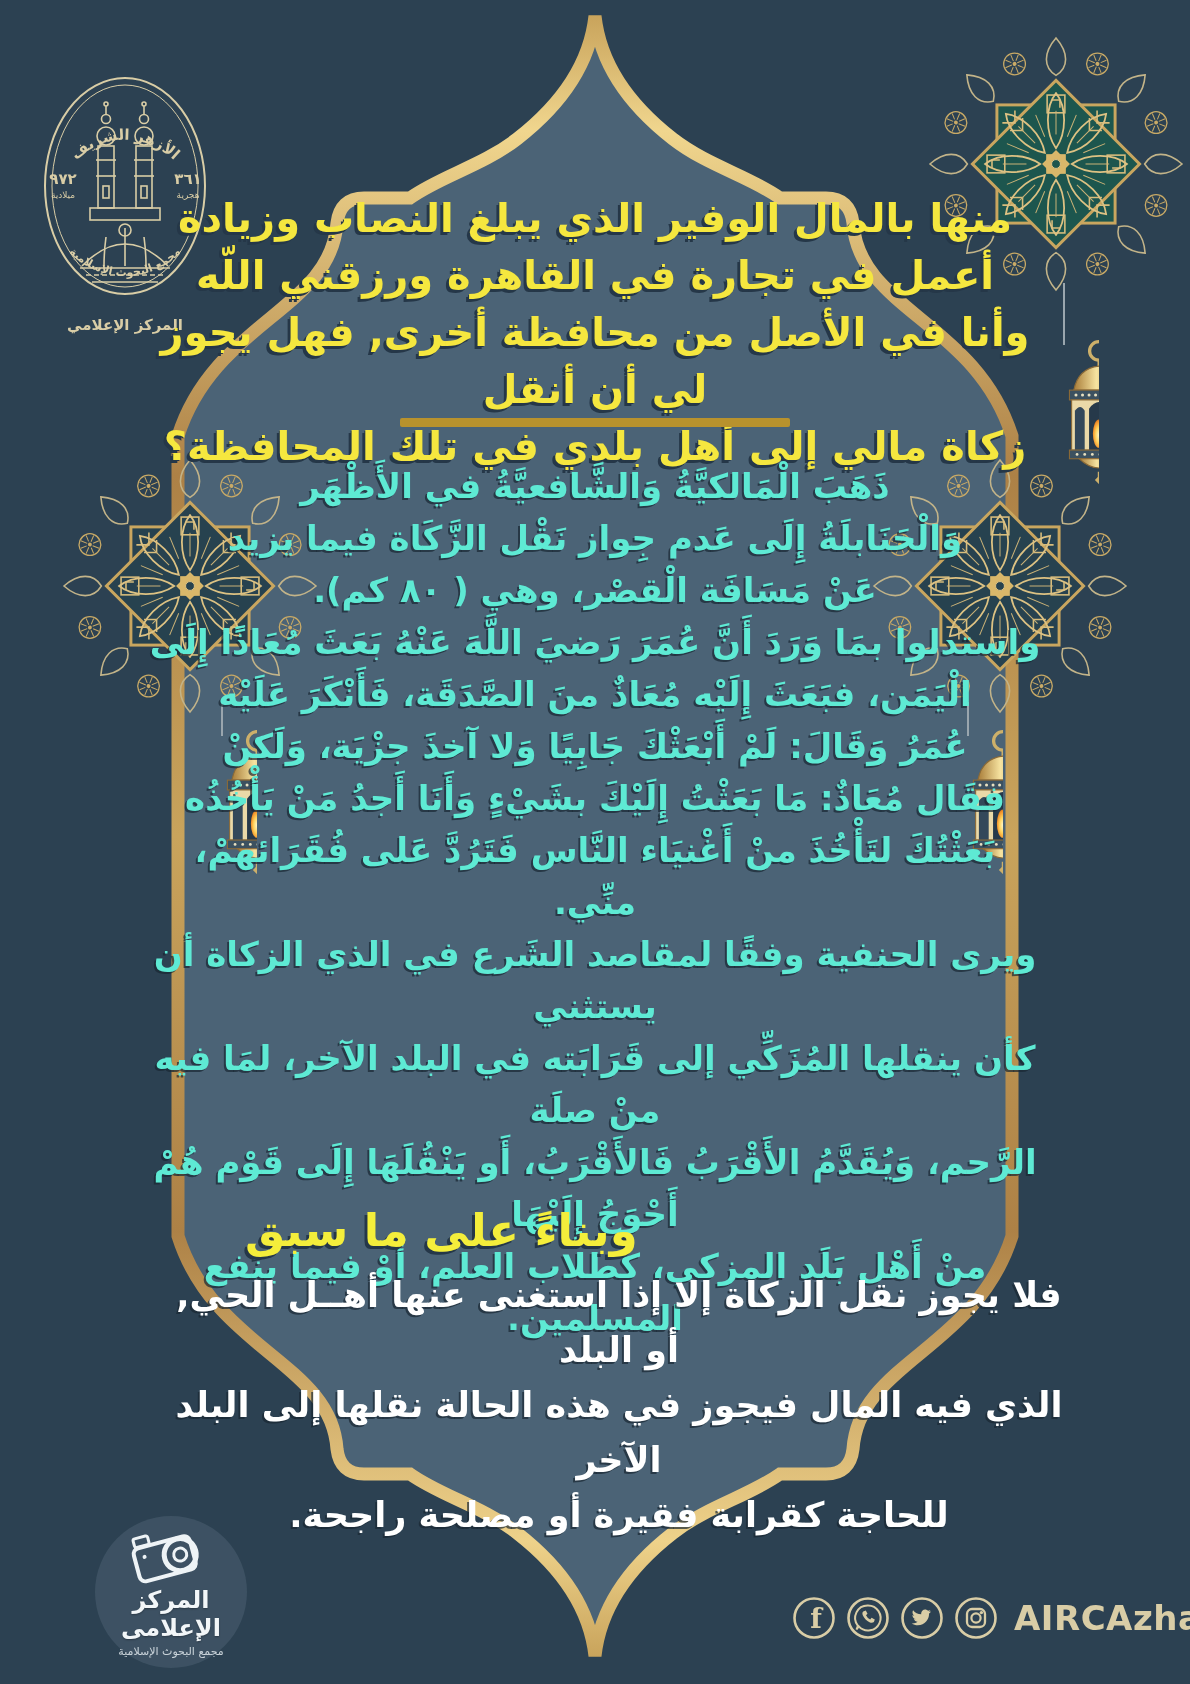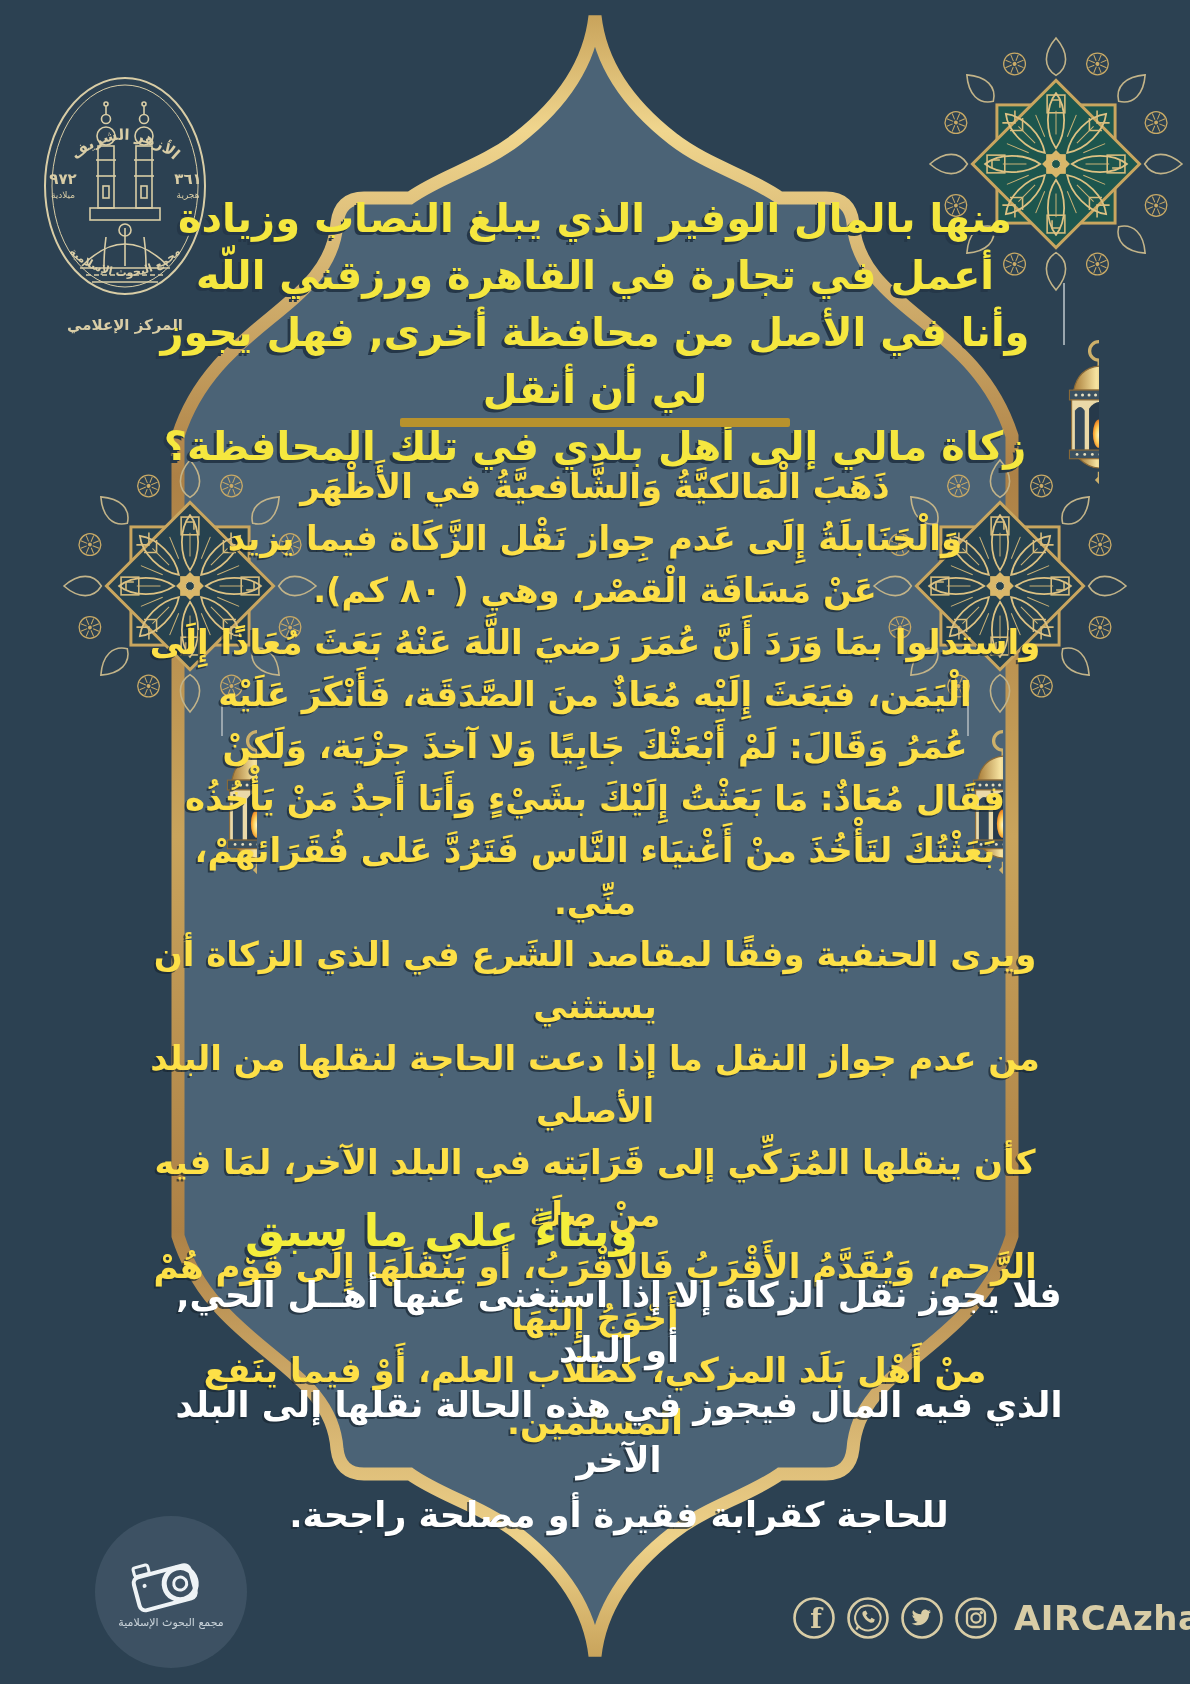--- a/index.html
+++ b/index.html
@@ -16,21 +16,21 @@
     color:#f5e73f;font-size:40px;font-weight:bold;line-height:57px;
     text-shadow:-3px 3px 0 #253748,-1px 1px 0 #253748;
   }
   .divider{
     position:absolute;top:418px;left:50%;transform:translateX(-50%);
     width:390px;height:9px;background:#b8922d;border-radius:2px;
   }
   .answer{
     position:absolute;top:460px;left:50%;transform:translateX(-50%);
     width:920px;text-align:center;direction:rtl;
-    color:#fde047;font-size:34px;font-weight:bold;line-height:52px;
+    color:#5eead4;font-size:34px;font-weight:bold;line-height:52px;
     text-shadow:-2px 2px 0 rgba(24,38,50,.7);
   }
   .summary-heading{
     position:absolute;top:1204px;left:50%;transform:translateX(-50%);
     width:700px;text-align:left;direction:rtl;
     color:#f4ee3b;font-size:45px;font-weight:bold;
     text-shadow:-3px 3px 0 #253748;
   }
   .conclusion{
     position:absolute;top:1268px;left:50%;transform:translateX(-50%);
@@ -336,21 +336,20 @@
     <div>ذَهَبَ الْمَالكيَّةُ وَالشَّافعيَّةُ في الأَظْهَر</div>
     <div>وَالْحَنَابلَةُ إِلَى عَدم جِواز نَقْل الزَّكَاة فيما يزيد</div>
     <div>عَنْ مَسَافَة الْقصْر، وهي ( ٨٠ كم).</div>
     <div>واستدلوا بمَا وَرَدَ أَنَّ عُمَرَ رَضيَ اللَّهَ عَنْهُ بَعَثَ مُعَاذًا إِلَى</div>
     <div>الْيَمَن، فبَعَثَ إِلَيْه مُعَاذٌ منَ الصَّدَقَة، فَأَنْكَرَ عَلَيْه</div>
     <div>عُمَرُ وَقَالَ: لَمْ أَبْعَثْكَ جَابِيًا وَلا آخذَ جزْيَة، وَلَكنْ</div>
     <div>فقَال مُعَاذٌ: مَا بَعَثْتُ إِلَيْكَ بشَيْءٍ وَأَنَا أَجدُ مَنْ يَأْخُذُه</div>
     <div>بَعَثْتُكَ لتَأْخُذَ منْ أَغْنيَاء النَّاس فَتَرُدَّ عَلى فُقَرَائهمْ،</div>
     <div>منِّي.</div>
     <div>ويرى الحنفية وفقًا لمقاصد الشَرع في الذي الزكاة أن يستثني</div>
-    <div>من عدم جواز النقل ما إذا دعت الحاجة لنقلها من البلد الأصلي</div>
     <div>كأن ينقلها المُزَكِّي إلى قَرَابَته في البلد الآخر، لمَا فيه منْ صلَة</div>
     <div>الرَّحم، وَيُقَدَّمُ الأَقْرَبُ فَالأَقْرَبُ، أَو يَنْقُلَهَا إِلَى قَوْم هُمْ أَحْوَجُ إِلَيْهَا</div>
     <div>منْ أَهْل بَلَد المزكي، كطلاب العلم، أَوْ فيما ينَفع المسلمين.</div>
   </div>
 
   <div class="summary-heading">وبناءً على ما سبق</div>
   <div class="conclusion">
     <div>فلا يجوز نقل الزكاة إلا إذا استغنى عنها أهــل الحي, أو البلد</div>
     <div>الذي فيه المال فيجوز في هذه الحالة نقلها إلى البلد الآخر</div>
     <div>للحاجة كقرابة فقيرة أو مصلحة راجحة.</div>
@@ -359,20 +358,21 @@
   <div class="watermark">
     <svg width="84" height="58" viewBox="-42 -29 84 58">
       <g transform="rotate(-15)" stroke="#eef3f6" fill="none">
         <rect x="-36" y="-15" width="58" height="34" rx="6" stroke-width="4"></rect>
         <rect x="-33" y="-25" width="15" height="9" rx="2" stroke-width="3"></rect>
         <circle cx="9" cy="2" r="16" stroke-width="5"></circle>
         <circle cx="9" cy="2" r="6.5" stroke-width="3"></circle>
         <circle cx="-26" cy="-5" r="2" fill="#eef3f6" stroke="none"></circle>
       </g>
     </svg>
+    <div class="wm-title">المركز الإعلامى</div>
     <div class="wm-sub">مجمع البحوث الإسلامية</div>
   </div>
 
   <div class="socialbar">
     <svg class="social-icon" viewBox="0 0 44 44">
       <circle cx="22" cy="22" r="19.5" fill="none" stroke="#d9cda6" stroke-width="2.6"></circle>
       <text x="24" y="32" text-anchor="middle" font-family="DejaVu Serif, serif" font-weight="bold" font-size="27" fill="#d9cda6">f</text>
     </svg>
     <svg class="social-icon" viewBox="0 0 44 44">
       <circle cx="22" cy="22" r="19.5" fill="none" stroke="#d9cda6" stroke-width="2.6"></circle>

